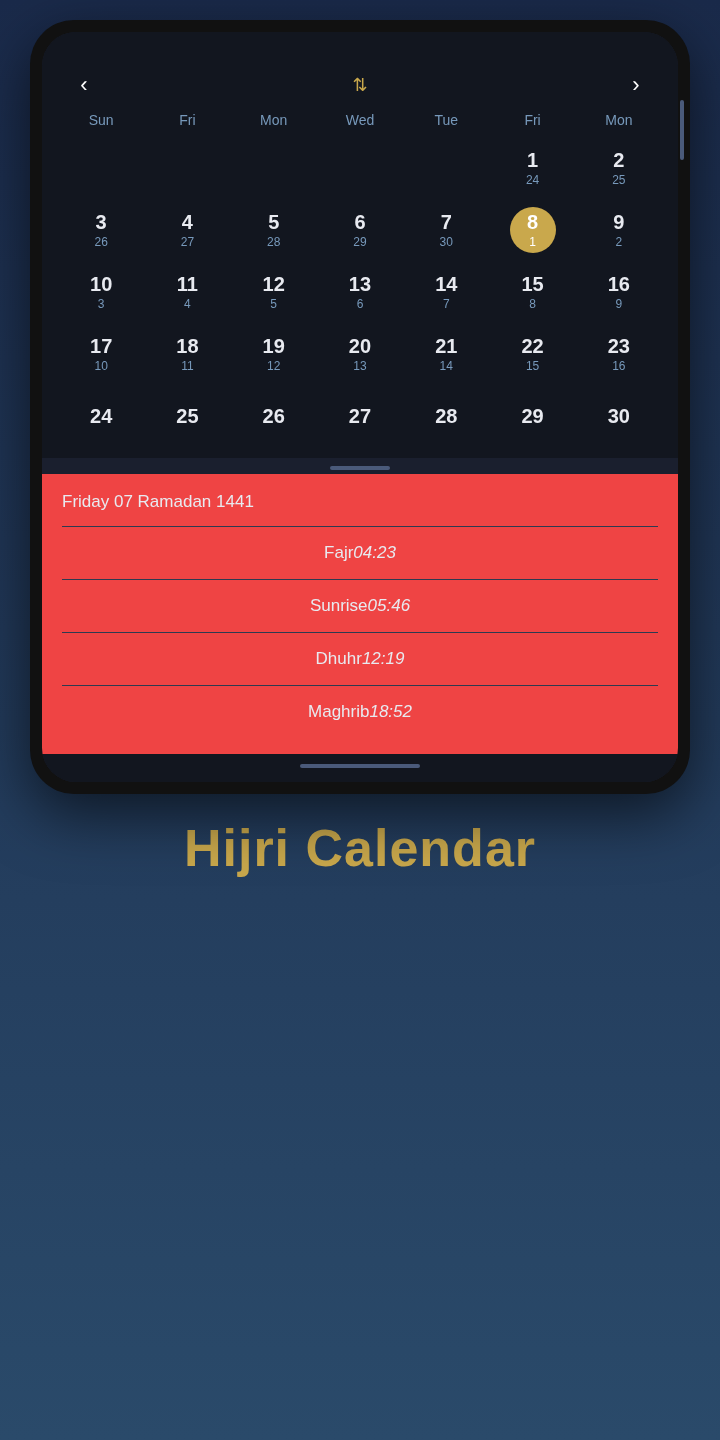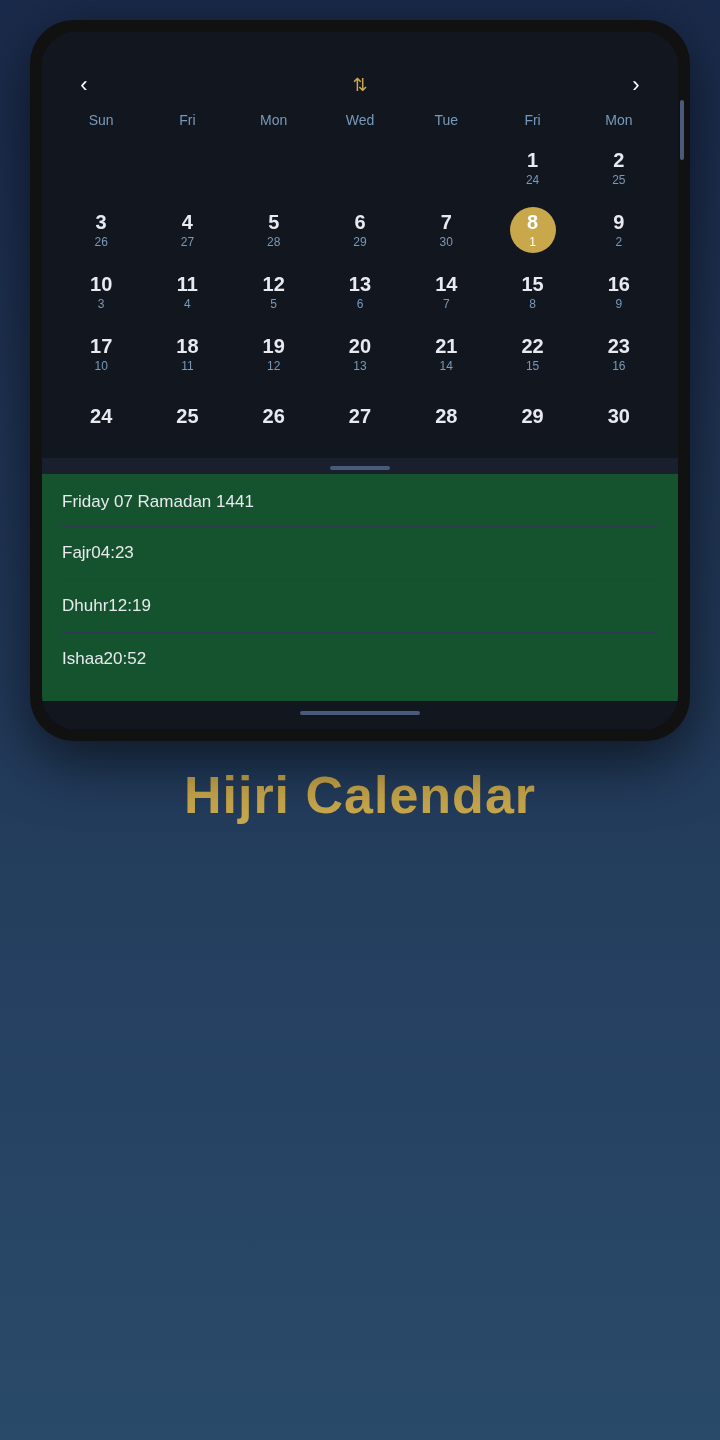--- a/index.html
+++ b/index.html
@@ -167,52 +167,53 @@
 
     .drag-bar {
       width: 60px;
       height: 4px;
       background: #4a5a7a;
       border-radius: 2px;
     }
 
     
     .prayer-section {
-      background: #14532d;
+      background: #ef4444;
       padding: 0 20px 16px;
     }
 
     .prayer-date-header {
       color: #e8eaf0;
       font-size: 17px;
       font-weight: 400;
       padding: 18px 0 14px;
     }
 
     .prayer-list {
       display: flex;
       flex-direction: column;
     }
 
     .prayer-item {
       display: flex;
-      justify-content: flex-start;
+      justify-content: center;
       align-items: center;
       padding: 16px 0;
       border-top: 1px solid #2e3a50;
     }
 
     .prayer-name {
       color: #e8eaf0;
       font-size: 17px;
     }
 
     .prayer-time {
       color: #e8eaf0;
       font-size: 17px;
+      font-style: italic;
     }
 
     
     .home-indicator {
       background: #12161f;
       display: flex;
       justify-content: center;
       align-items: center;
       padding: 10px 0 14px;
     }
@@ -404,26 +405,30 @@
     </div>
 
     <div class="prayer-section">
       <div class="prayer-date-header">Friday 07 Ramadan 1441</div>
       <div class="prayer-list" id="prayer-list">
       <div class="prayer-item">
             <span class="prayer-name">Fajr</span>
             <span class="prayer-time">04:23</span>
           </div>
           <div class="prayer-item">
+            <span class="prayer-name">Sunrise</span>
+            <span class="prayer-time">05:46</span>
+          </div>
+          <div class="prayer-item">
             <span class="prayer-name">Dhuhr</span>
             <span class="prayer-time">12:19</span>
           </div>
           <div class="prayer-item">
-            <span class="prayer-name">Ishaa</span>
-            <span class="prayer-time">20:52</span>
+            <span class="prayer-name">Maghrib</span>
+            <span class="prayer-time">18:52</span>
           </div>
         </div>
     </div>
 
     <div class="home-indicator">
       <div class="home-bar"></div>
     </div>
 
   </div>
   <div class="scroll-indicator"></div>

